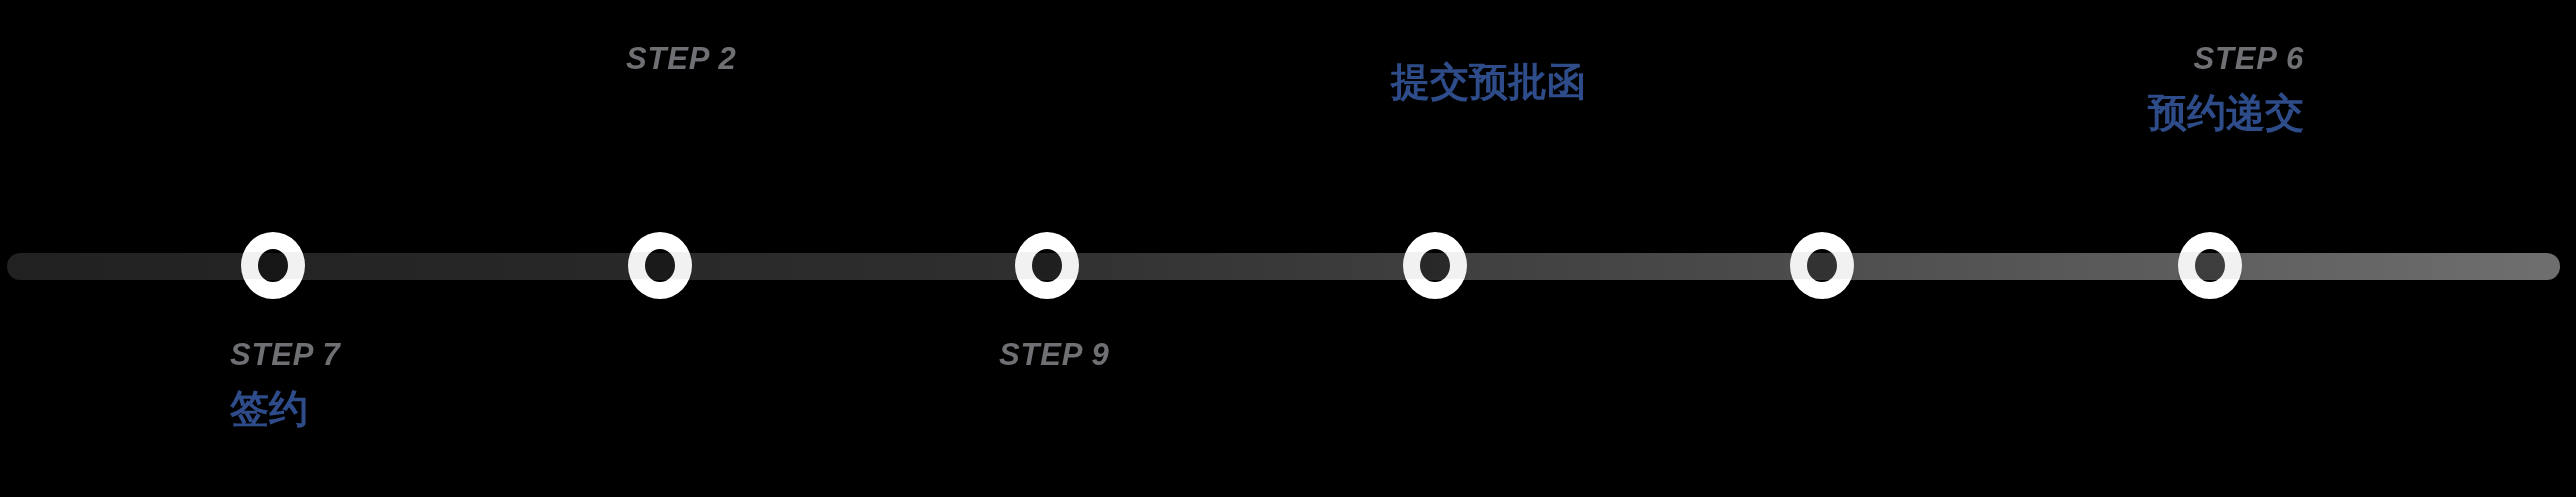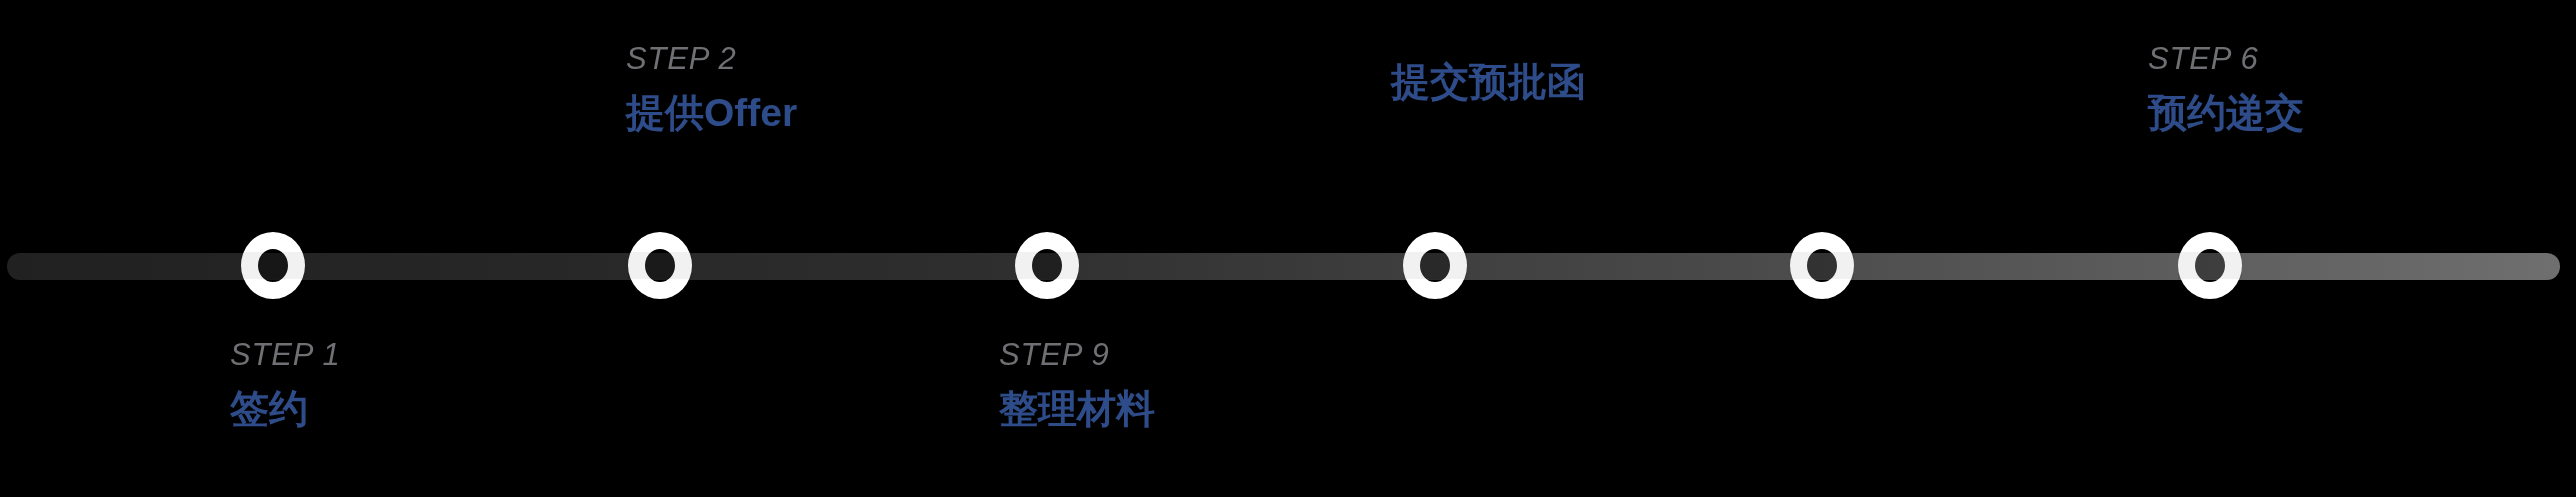--- a/index.html
+++ b/index.html
@@ -69,67 +69,65 @@
   .step-label {
     position: absolute;
     z-index: 3;
     text-align: left;
     white-space: nowrap;
   }
   .step-label.above { top: 43px; }
   .step-label.below { top: 339px; }
   .step-label .step-tag {
     font-style: italic;
-    font-weight: 400;
+    font-weight: 700;
     font-size: 31px;
     line-height: 1.0;
     letter-spacing: 0.8px;
     color: #6f7073;
   }
   .step-label .step-title {
     margin-top: 18px;
     font-weight: 700;
     font-size: 39px;
     line-height: 1.1;
     color: #2e4c89;
   }
   .step-label.p1 { left: 230px; }
   .step-label.p2 { left: 626px; }
   .step-label.p3 { left: 999px; }
   .step-label.p4 { left: 1391px; }
   .step-label.p5 { left: 1779px; }
-  .step-label.p6 { left: 2148px; }
+  .step-label.p6 { left: 2148px; text-align: right; }
 </style>
 </head>
 <body>
 
 <div class="stage">
 
   <div class="timeline-line"></div>
 
   <div class="node n1"></div>
   <div class="node n2"></div>
   <div class="node n3"></div>
   <div class="node n4"></div>
   <div class="node n5"></div>
   <div class="node n6"></div>
 
   <div class="step-label below p1">
-    <div class="step-tag">STEP 1</div>
+    <div class="step-tag">STEP 7</div>
     <div class="step-title">签约</div>
   </div>
 
   <div class="step-label above p2">
     <div class="step-tag">STEP 2</div>
-    <div class="step-title">提供Offer</div>
   </div>
 
   <div class="step-label below p3">
     <div class="step-tag">STEP 9</div>
-    <div class="step-title">整理材料</div>
   </div>
 
   <div class="step-label above p4">
     <div class="step-title">提交预批函</div>
   </div>
 
 
   <div class="step-label above p6">
     <div class="step-tag">STEP 6</div>
     <div class="step-title">预约递交</div>

